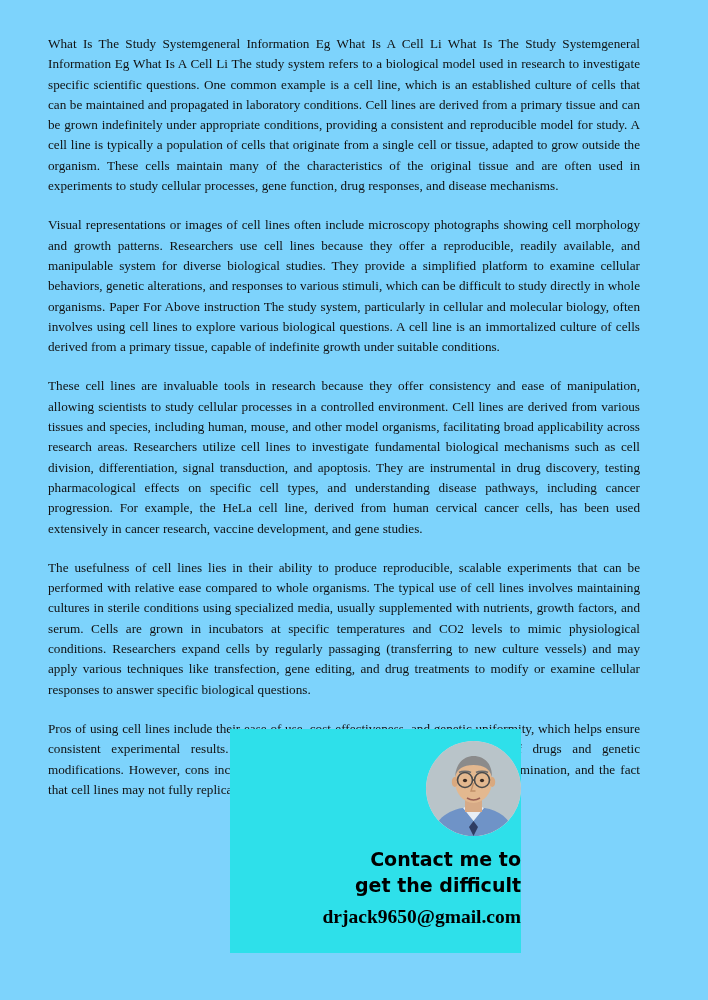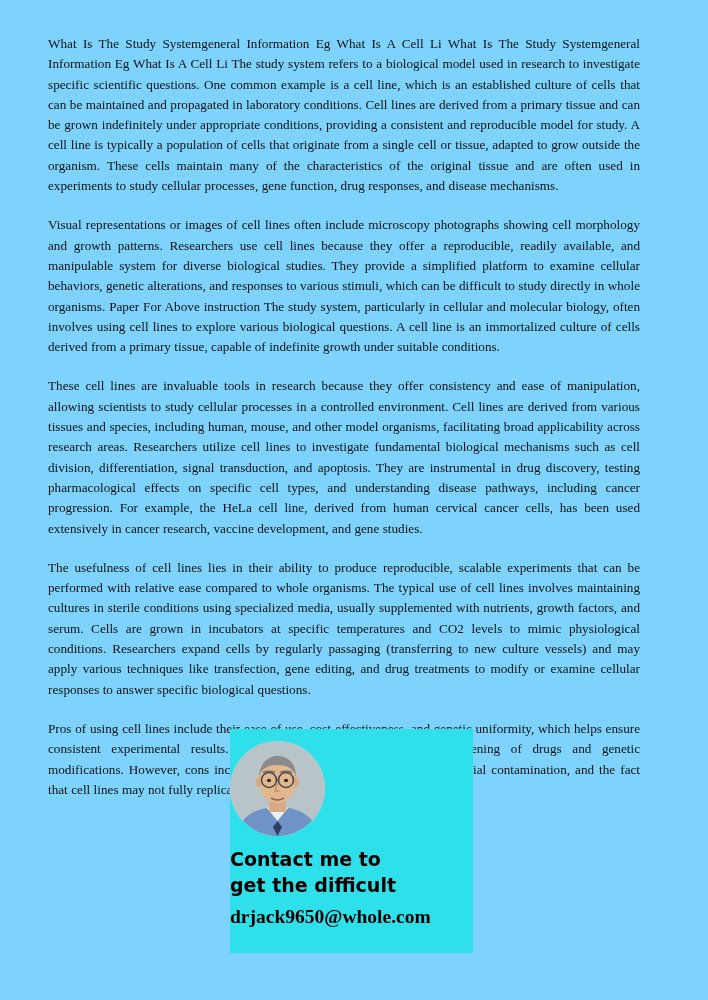--- a/index.html
+++ b/index.html
@@ -36,26 +36,26 @@
     word-spacing: 0.1px;
     color: #111111;
   }
   .para:last-child { margin-bottom: 0; }
 
   
   #contact-overlay {
     position: absolute;
     left: 230px;
     top: 729px;
-    width: 243px;
+    width: 291px;
     height: 224px;
     background: #2ee0ea;
     display: flex;
     flex-direction: column;
-    align-items: flex-start;
+    align-items: flex-end;
     box-sizing: border-box;
     padding-top: 12px;
   }
   #avatar {
     width: 95px;
     height: 95px;
     border-radius: 50%;
     overflow: hidden;
     background: #cfd8dc;
     position: relative;
@@ -133,16 +133,16 @@
 
           <path d="M47.5 42 L45 50 L49.5 50" stroke="#c08f68" stroke-width="1.4" fill="none"></path>
 
           <path d="M41 57 C45 59.5 50 59.5 54 57" stroke="#9a5f53" stroke-width="1.6" fill="none"></path>
         </g>
       </svg>
     </div>
 
     <div class="overlay-line" id="overlay-line1">Contact me to</div>
     <div class="overlay-line" id="overlay-line2">get the difficult</div>
-    <div id="overlay-email">drjack9650@whole.com</div>
+    <div id="overlay-email">drjack9650@gmail.com</div>
   </div>
 
 </div>
 
 </body></html>

